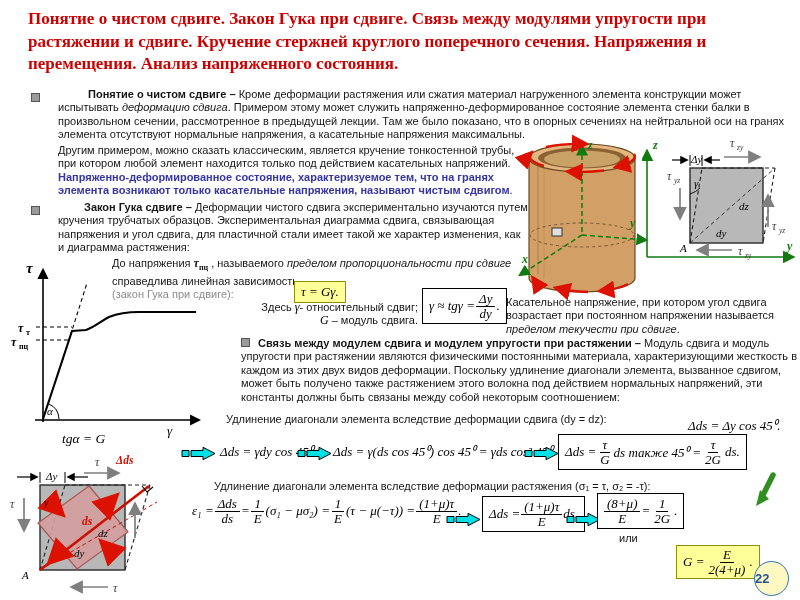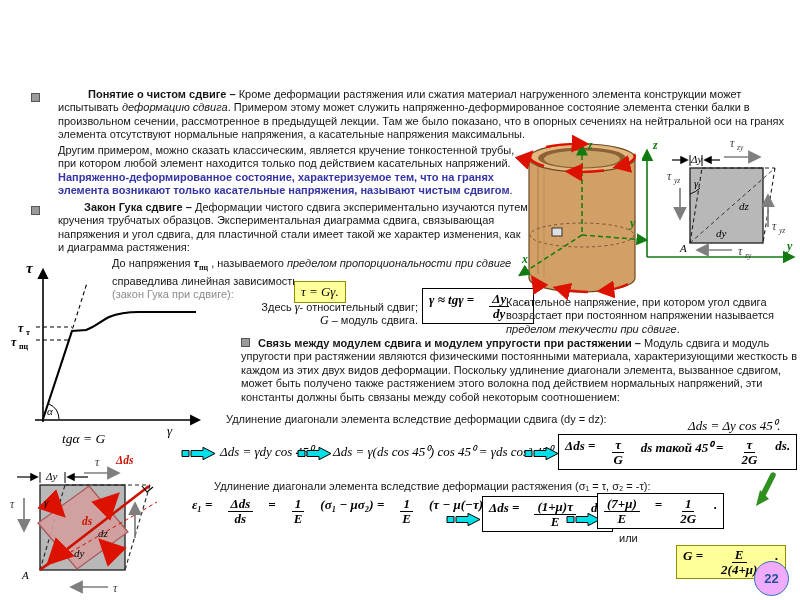--- a/index.html
+++ b/index.html
@@ -7,30 +7,30 @@
          font-family:"Liberation Sans",sans-serif;color:#111;}
   .abs{position:absolute;}
   .title{font-family:"Liberation Serif",serif;font-weight:bold;font-size:17px;line-height:1.33;color:#cc0000;}
   .t{font-size:11px;line-height:13.4px;color:#161616;}
   .b{font-weight:bold;text-align:center;}
   .i{font-style:italic;}
   .blue{color:#3535a5;font-weight:bold;}
   .gray{color:#8c8c8c;display:block;}
   .bullet{width:7px;height:7px;background:#9a9a9a;border:1px solid #555;display:inline-block;}
   .fm{font-family:"Liberation Serif",serif;font-style:italic;font-size:13px;color:#000;}
-  .fmrow{display:inline-flex;gap:15px;white-space:nowrap;font-weight:bold;}
+  .fmrow{display:inline-flex;align-items:center;gap:1px;white-space:nowrap;}
   .frac{display:inline-flex;flex-direction:column;align-items:center;line-height:1.05;}
   .frac .fn{padding:0 3px;border-bottom:1px solid #000;text-align:center;}
   .frac .fd{padding:0 3px;text-align:center;}
   .fbox{border:1.3px solid #000;background:#fff;padding:3px 6px;}
   .ybox{border:1.2px solid #8f8f00;background:#ffff99;padding:2px 6px;}
   .fms{font-family:"Liberation Serif",serif;font-style:italic;font-weight:bold;}
   .fms-sub{font-family:"Liberation Serif",serif;font-size:8px;font-weight:bold;}
-  .pagec{width:33px;height:33px;border-radius:50%;background:#f0abfc;border:1.6px solid #2e75b6;
-         display:flex;align-items:center;justify-content:center;color:#1f5597;font-weight:bold;font-size:13px;}
+  .pagec{width:33px;height:33px;border-radius:50%;background:#fef9c3;border:1.6px solid #2e75b6;
+         display:flex;align-items:center;color:#1f5597;font-weight:bold;font-size:13px;}
   svg text{font-family:"Liberation Serif",serif;}
   .lbl{font-style:italic;font-size:11px;fill:#000;}
   .lblg{font-style:italic;font-weight:bold;font-size:12px;fill:#117a11;}
   .lblt{font-style:italic;font-size:12px;fill:#3d3d3d;}
   .lbls{font-style:italic;font-size:7.5px;fill:#3d3d3d;}
 </style>
 </head>
 <body>
 
 <div class="slide">
@@ -45,20 +45,21 @@
         </marker>
       <marker id="mGreen" viewBox="0 0 10 10" refX="8" refY="5" markerWidth="8" markerHeight="8" orient="auto-start-reverse">
           <path d="M0,0L10,5L0,10z" fill="#117a11"></path>
         </marker>
       <marker id="mRed" viewBox="0 0 10 10" refX="8" refY="5" markerWidth="7.5" markerHeight="7.5" orient="auto-start-reverse">
           <path d="M0,0L10,5L0,10z" fill="#dd1100"></path>
         </marker>
     </defs>
   </svg>
 
+  <div class="abs title" style="left:28px;top:8px;width:748px;">Понятие о чистом сдвиге. Закон Гука при сдвиге. Связь между модулями упругости при растяжении и сдвиге. Кручение стержней круглого поперечного сечения. Напряжения и перемещения. Анализ напряженного состояния.</div>
 
   <span class="abs bullet" style="left:31px;top:93px;"></span>
   <div class="abs t" style="left:58px;top:88px;width:738px;text-indent:30px;">
     <span class="b">Понятие о чистом сдвиге – </span><span>Кроме деформации растяжения или сжатия материал нагруженного элемента конструкции может испытывать </span><span class="i">деформацию сдвига</span><span>. Примером этому может служить напряженно-деформированное состояние элемента стенки балки в произвольном сечении, рассмотренное в предыдущей лекции. Там же было показано, что в опорных сечениях на нейтральной оси на гранях элемента отсутствуют нормальные напряжения, а касательные напряжения максимальны.</span>
   </div>
   <div class="abs t" style="left:58px;top:171px;width:480px;">
     <span class="blue">Напряженно-деформированное состояние, характеризуемое тем, что на гранях элемента возникают только касательные напряжения, называют чистым сдвигом</span><span>.</span>
   </div>
   <div class="abs t" style="left:58px;top:144px;width:464px;">
     <span>Другим примером, можно сказать классическим, является кручение тонкостенной трубы, при котором любой элемент находится только под действием касательных напряжений.</span>
@@ -111,21 +112,21 @@
   <div class="abs fm" style="left:333px;top:442px;">Δds = γ(ds cos 45⁰) cos 45⁰ = γds cos² 45⁰.</div>
   <svg class="abs" style="left:524px;top:446px;" width="36" height="15" viewBox="0 0 36 15">
       <path d="M1,4.5 h7 v6 h-7 z M10,4.5 h12 v-3.2 l12,6.2 -12,6.2 v-3.2 h-12 z" fill="#00e0e6" stroke="#000" stroke-width="1"></path>
     </svg>
   <div class="abs fbox fmrow fm" style="left:558px;top:434px;">
     <span>Δds =</span>
     <span class="frac">
         <span class="fn">τ</span>
         <span class="fd">G</span>
       </span>
-    <span>ds такой 45⁰ =</span>
+    <span>ds также 45⁰ =</span>
     <span class="frac">
         <span class="fn">τ</span>
         <span class="fd">2G</span>
       </span>
     <span>ds.</span>
   </div>
 
   <div class="abs t" style="left:190px;top:480px;width:460px;margin-left:24px;">Удлинение диагонали элемента вследствие деформации растяжения (σ₁ = τ, σ₂ = -τ):</div>
 
   <div class="abs fmrow fm" style="left:192px;top:497px;">
@@ -160,21 +161,21 @@
         <span class="fn">(1+μ)τ</span>
         <span class="fd">E</span>
       </span>
     <span>ds.</span>
   </div>
   <svg class="abs" style="left:566px;top:512px;" width="36" height="15" viewBox="0 0 36 15">
       <path d="M1,4.5 h7 v6 h-7 z M10,4.5 h12 v-3.2 l12,6.2 -12,6.2 v-3.2 h-12 z" fill="#00e0e6" stroke="#000" stroke-width="1"></path>
     </svg>
   <div class="abs fbox fmrow fm" style="left:597px;top:493px;">
     <span class="frac">
-        <span class="fn">(7+μ)</span>
+        <span class="fn">(8+μ)</span>
         <span class="fd">E</span>
       </span>
     <span>=</span>
     <span class="frac">
         <span class="fn">1</span>
         <span class="fd">2G</span>
       </span>
     <span>.</span>
   </div>
   <div class="abs t" style="left:619px;top:532px;">или</div>

